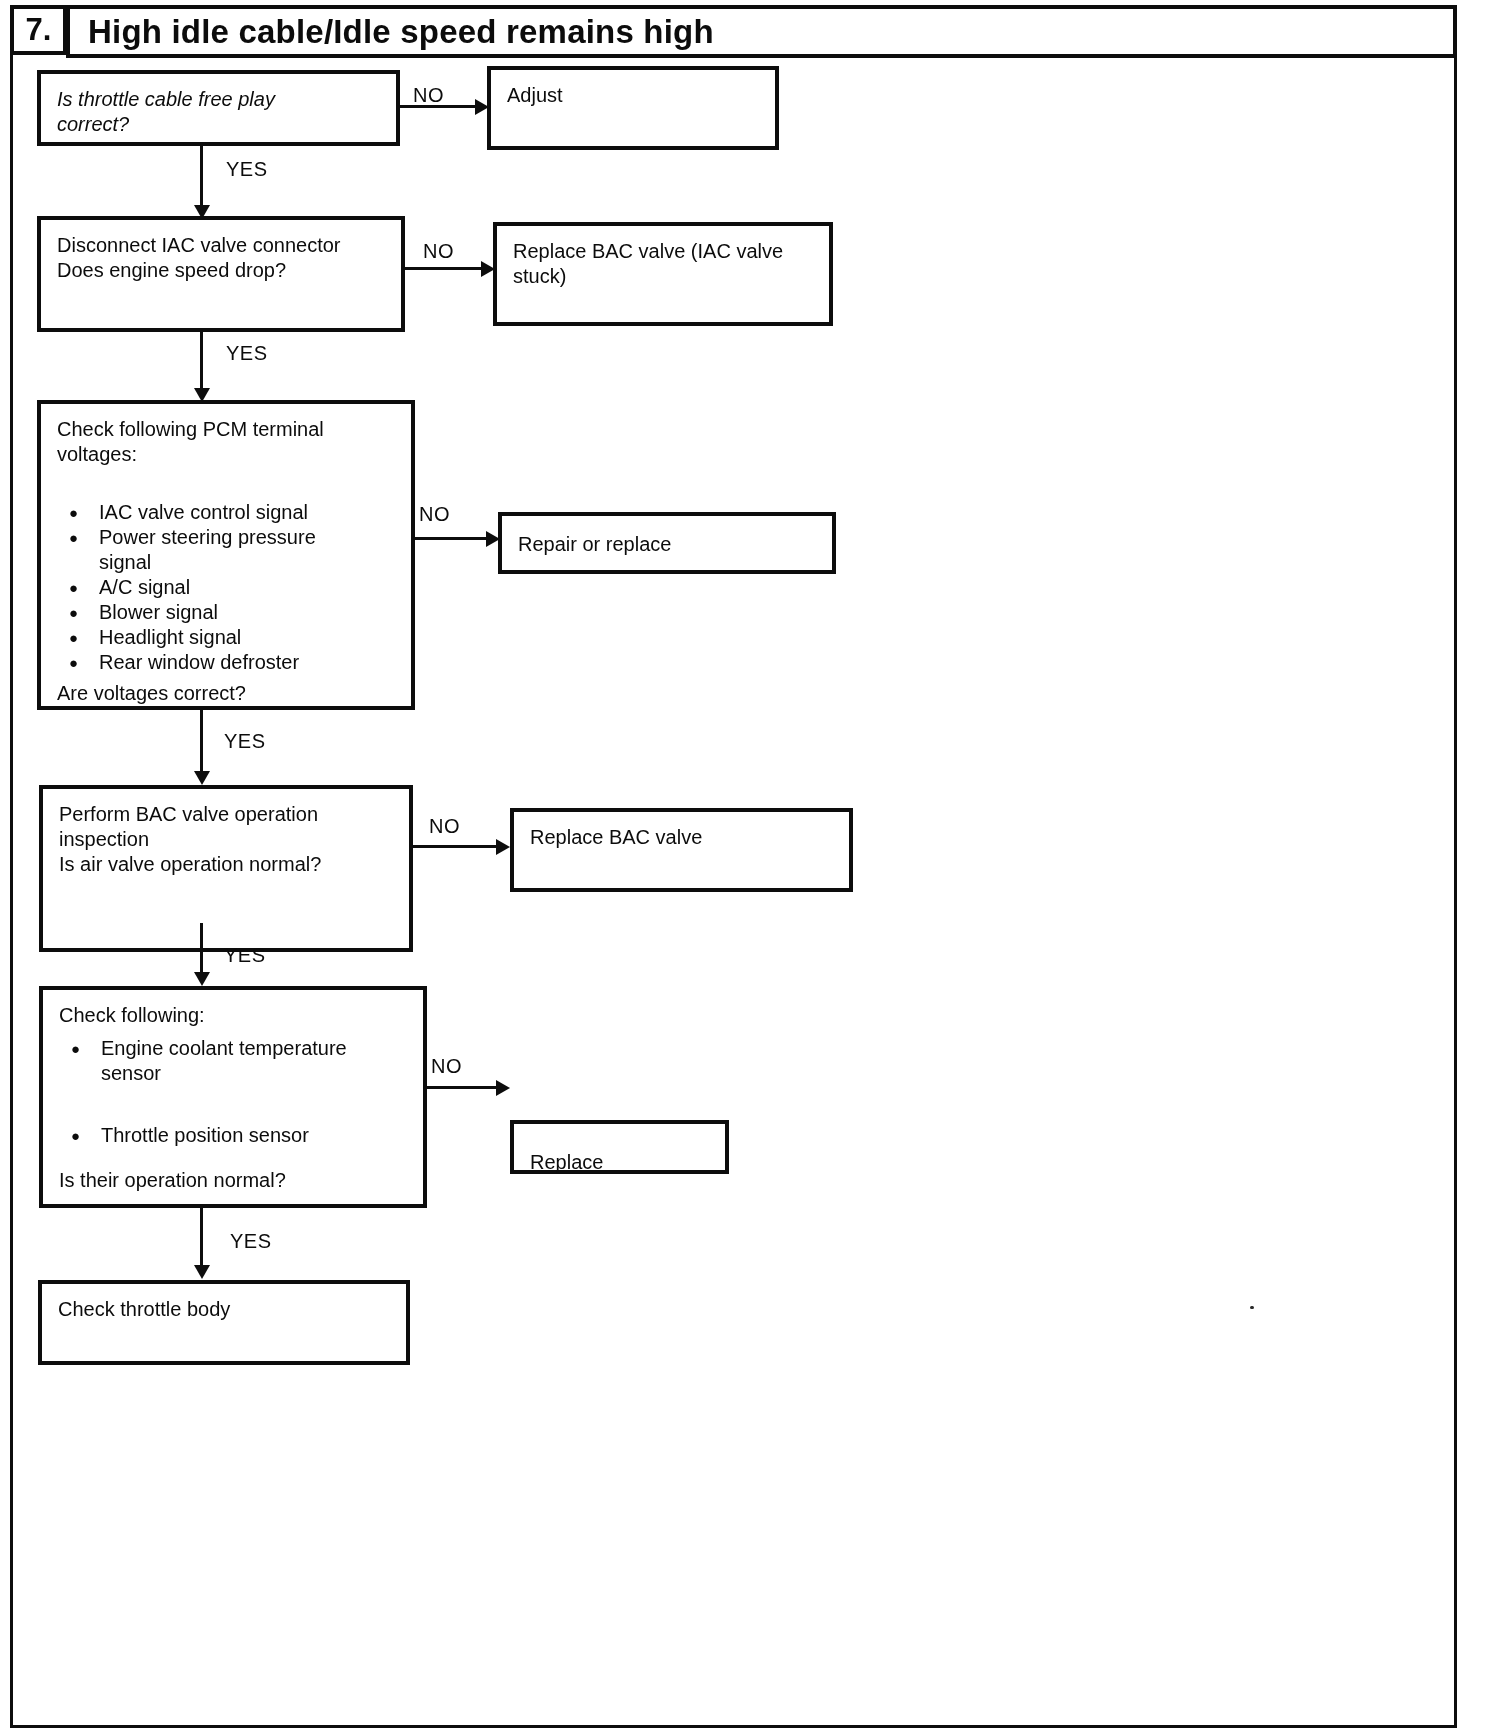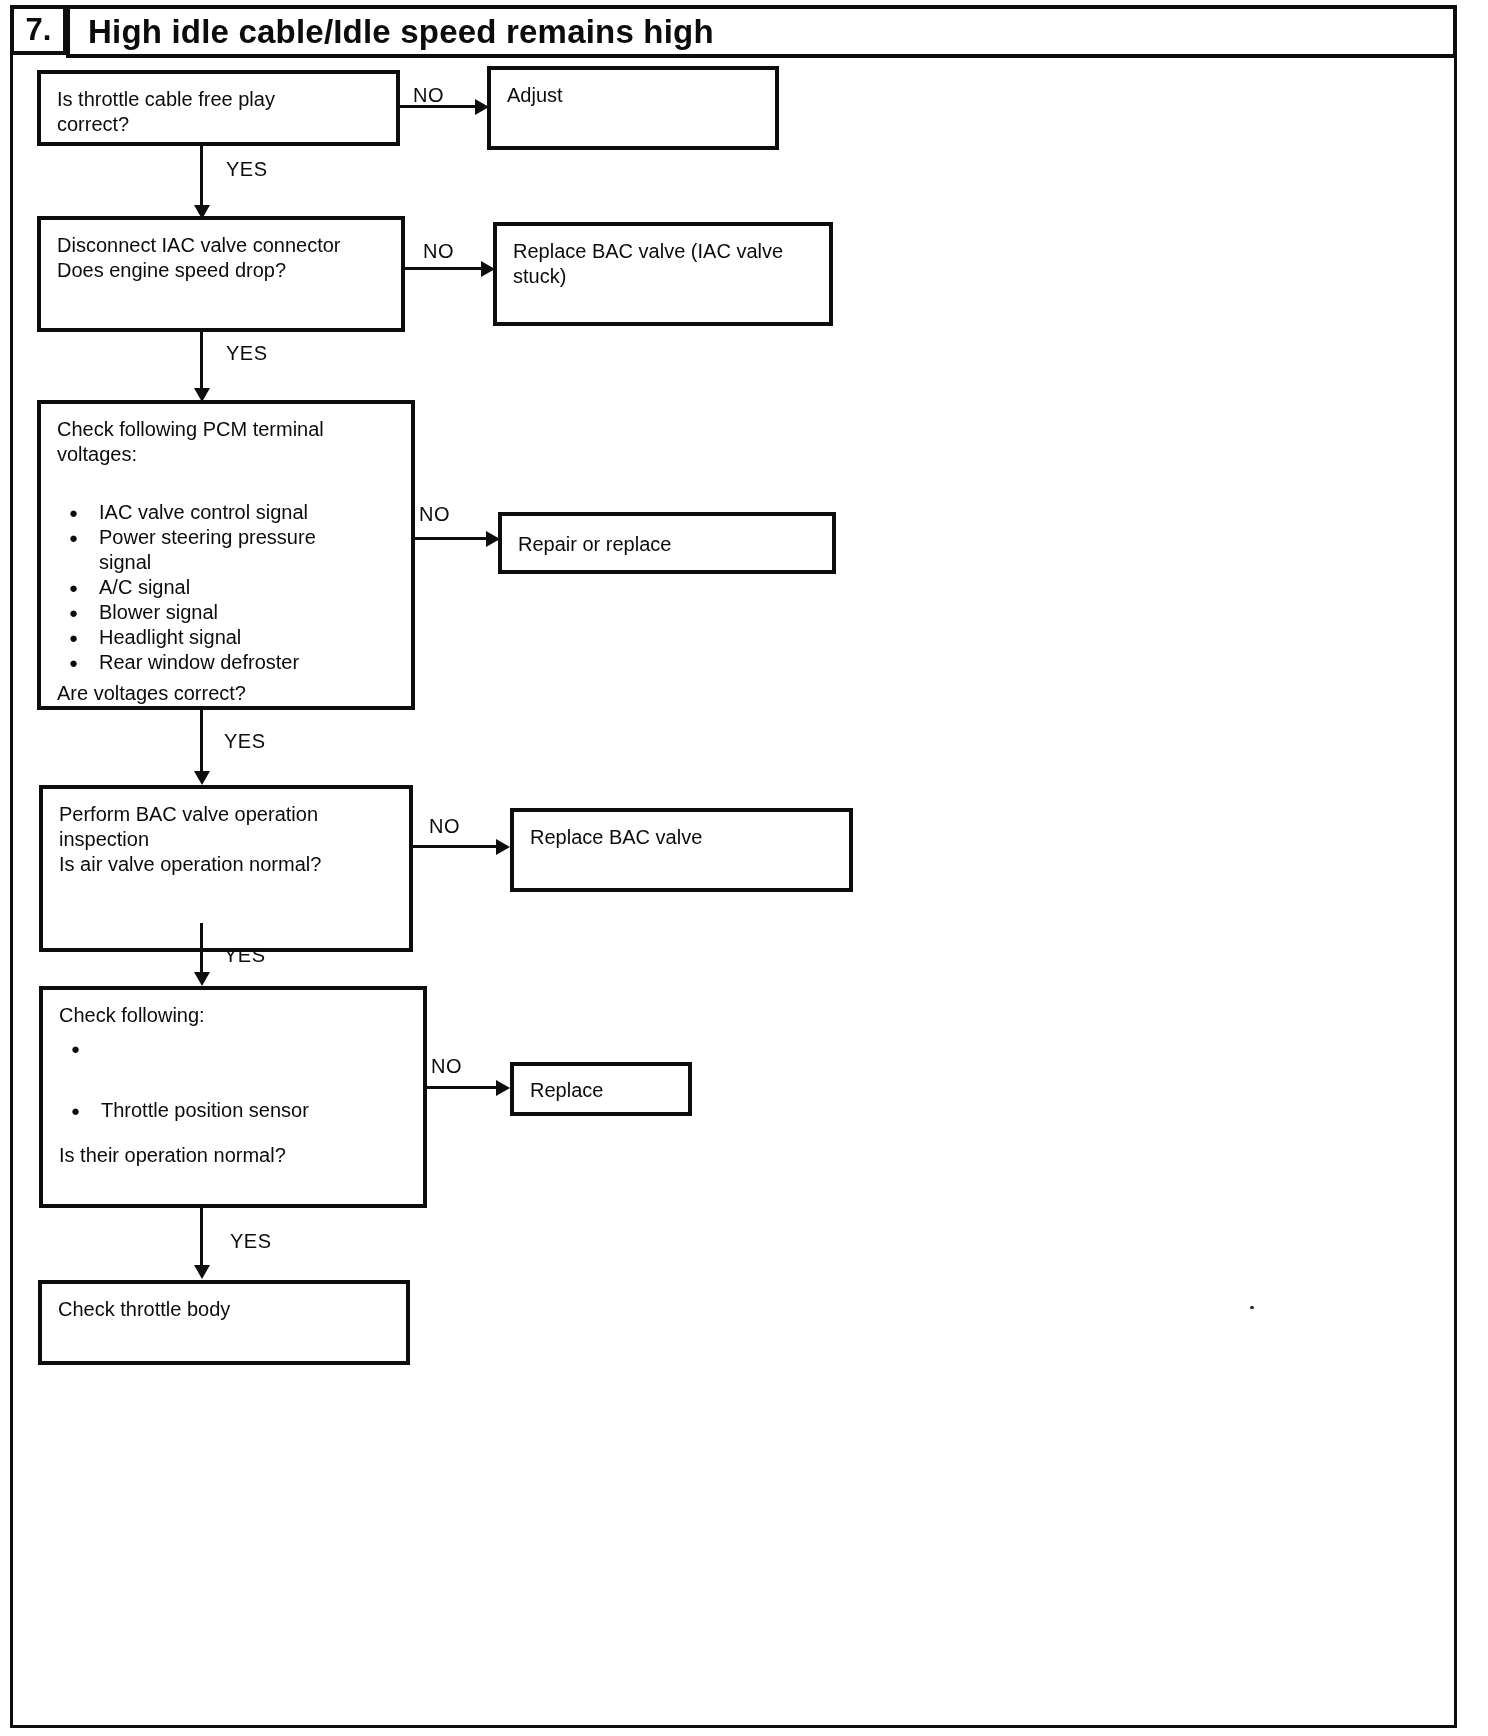--- a/index.html
+++ b/index.html
@@ -12,21 +12,21 @@
   
   .outer{left:10px;top:5px;width:1447px;height:1723px;border:3px solid #0d0d0d;}
   
   .hcell{border:4px solid #0d0d0d;background:#fff;display:flex;align-items:center;}
   .hnum{left:10px;top:5px;width:57px;height:50px;justify-content:center;font-size:31px;font-weight:bold;}
   .htitle{left:66px;top:5px;width:1391px;height:53px;padding-left:18px;font-size:33px;font-weight:bold;letter-spacing:.2px;}
   
   .node{border:4px solid #0d0d0d;background:#fff;font-size:20px;line-height:25px;padding:13px 12px 10px 16px;}
   .node p{margin:0;}
   .t{display:block;}
-  .w255{max-width:255px;}
+  .w255{max-width:255px;font-style:italic;}
   .w280{max-width:280px;}
   .w290{max-width:290px;}
   .gap14{margin-top:14px;}
   
   .brow{display:flex;margin:0 0 0 12px;align-items:flex-start;}
   .dot{width:30px;flex:0 0 30px;font-size:15px;line-height:25px;}
   .bt{display:block;}
   .w235{max-width:235px;}
   .w260{max-width:260px;}
   
@@ -144,33 +144,34 @@
   <div class="abs vline" style="left:200px;top:923px;height:50px">
       <i class="ah-d"></i>
     </div>
   <span class="abs lbl" style="left:224px;top:944px">YES</span>
 
   <div class="abs node" style="left:39px;top:986px;width:388px;height:222px">
     <p class="t">Check following:</p>
     <div style="margin-top:8px">
       <div class="brow">
           <span class="dot">●</span>
+          <span class="bt w260">Engine coolant temperature sensor</span>
         </div>
       <div class="brow" style="margin-top:37px">
           <span class="dot">●</span>
           <span class="bt w260">Throttle position sensor</span>
         </div>
     </div>
     <p class="t" style="margin-top:20px">Is their operation normal?</p>
   </div>
   <span class="abs lbl" style="left:431px;top:1055px">NO</span>
   <div class="abs hline" style="left:427px;top:1086px;width:70px">
       <i class="ah-r"></i>
     </div>
-  <div class="abs node" style="left:510px;top:1062px;width:182px;height:54px;padding-top:12px">
+  <div class="abs node" style="left:510px;top:1120px;width:219px;height:54px;padding-top:26px">
     <p class="t">Replace</p>
   </div>
 
   <div class="abs vline" style="left:200px;top:1208px;height:58px">
       <i class="ah-d"></i>
     </div>
   <span class="abs lbl" style="left:230px;top:1230px">YES</span>
 
   <div class="abs node" style="left:38px;top:1280px;width:372px;height:85px">
     <p class="t">Check throttle body</p>

